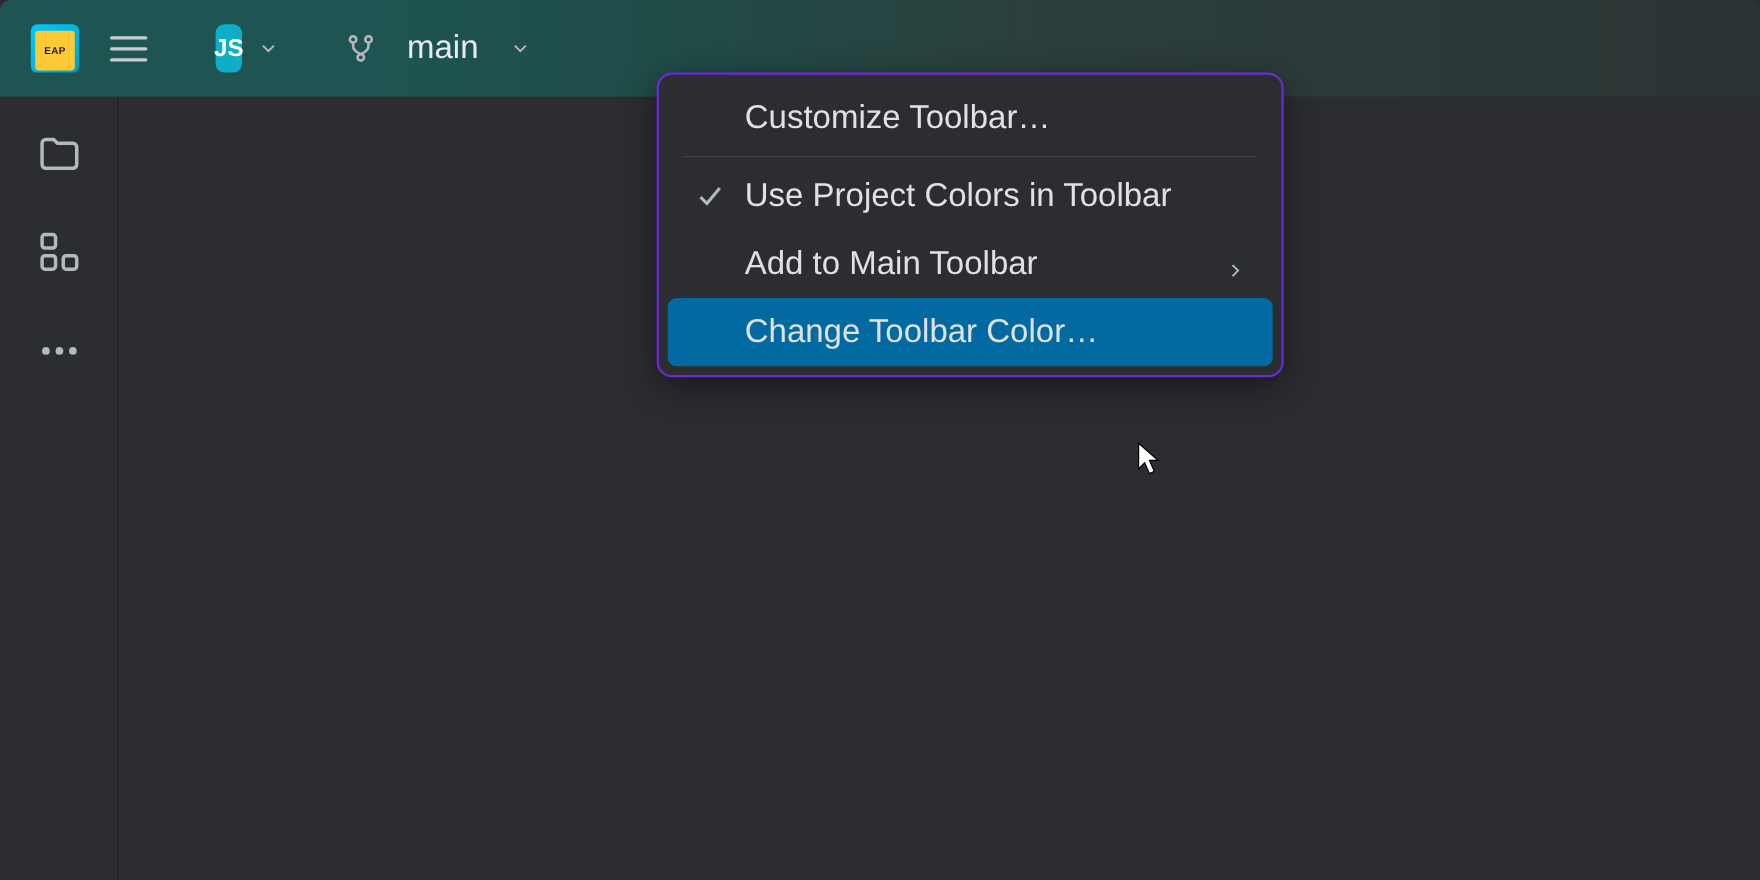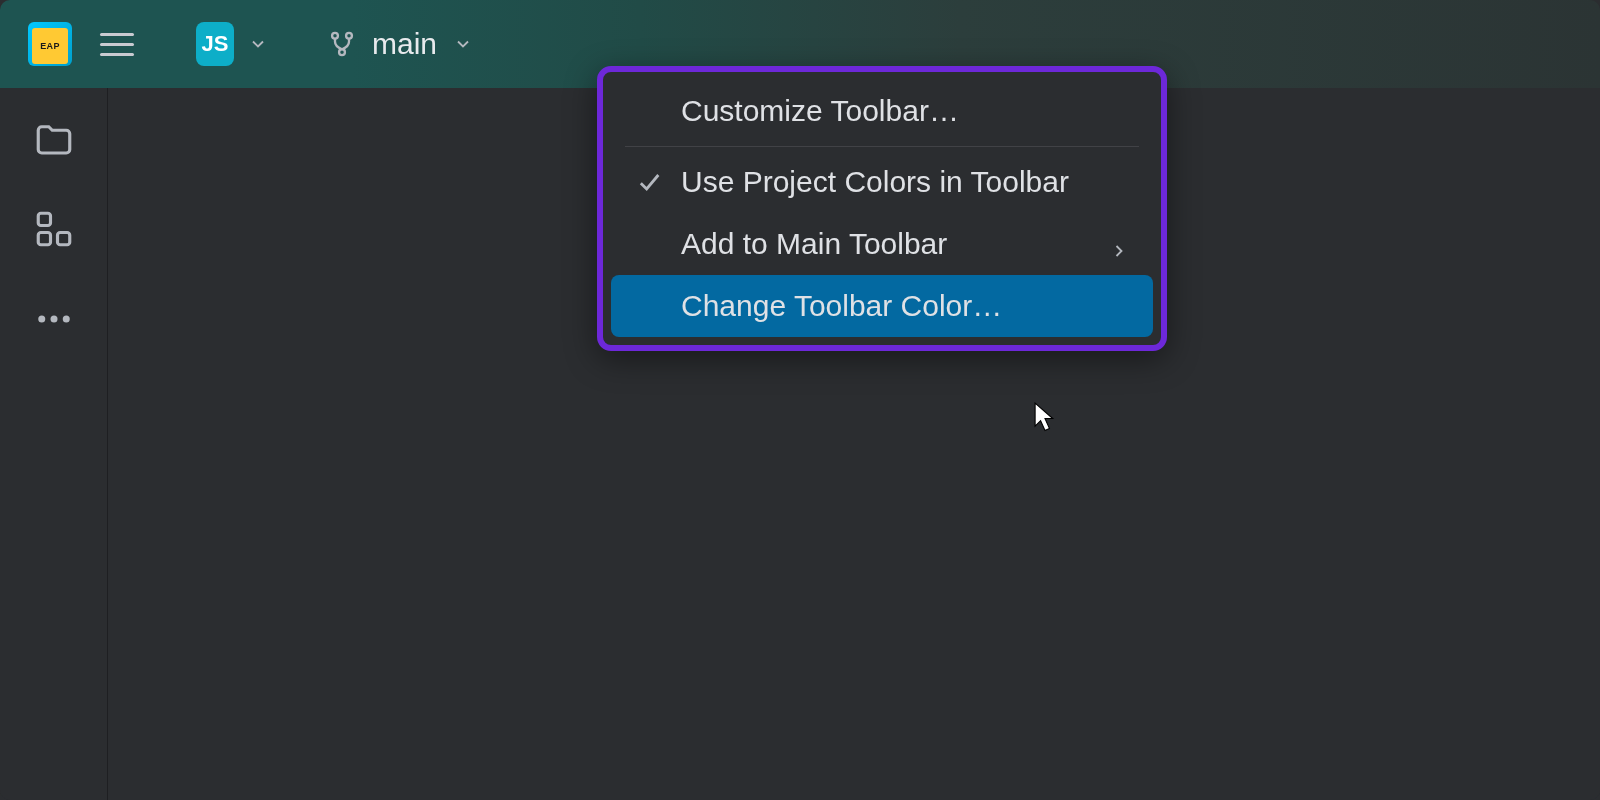--- a/index.html
+++ b/index.html
@@ -85,21 +85,21 @@
       background: #c9cbd1;
       border-radius: 2px;
     }
     .project-selector {
       display: flex;
       align-items: center;
       gap: 14px;
       margin-left: 34px;
     }
     .js-badge {
-      width: 38px;
+      width: 24px;
       height: 44px;
       background: #0daec8;
       border-radius: 8px;
       display: flex;
       align-items: center;
       justify-content: center;
       font-weight: 700;
       font-size: 22px;
       color: #ffffff;
     }
@@ -112,21 +112,21 @@
       width: 20px;
       height: 20px;
       display: flex;
       align-items: center;
       justify-content: center;
       color: #b4b8bf;
     }
     .branch-selector {
       display: flex;
       align-items: center;
-      gap: 16px;
+      gap: 28px;
       margin-left: 32px;
     }
     .branch-icon {
       width: 28px;
       height: 28px;
       color: #b4b8bf;
     }
     .branch-name {
       font-size: 30px;
       color: #e8eaed;
@@ -157,21 +157,21 @@
     .main-area {
       flex: 1;
       background: #2b2d30;
     }
     .context-menu {
       position: absolute;
       top: 66px;
       left: 597px;
       width: 570px;
       background: #2b2d30;
-      border: 6px solid #6d28d9;
+      border: 2px solid #6d28d9;
       border-radius: 14px;
       padding: 8px;
       box-shadow: 0 8px 32px rgba(0,0,0,0.45);
     }
     .menu-item {
       padding: 14px 20px 14px 70px;
       font-size: 30px;
       color: #dfe1e5;
       border-radius: 8px;
       position: relative;

